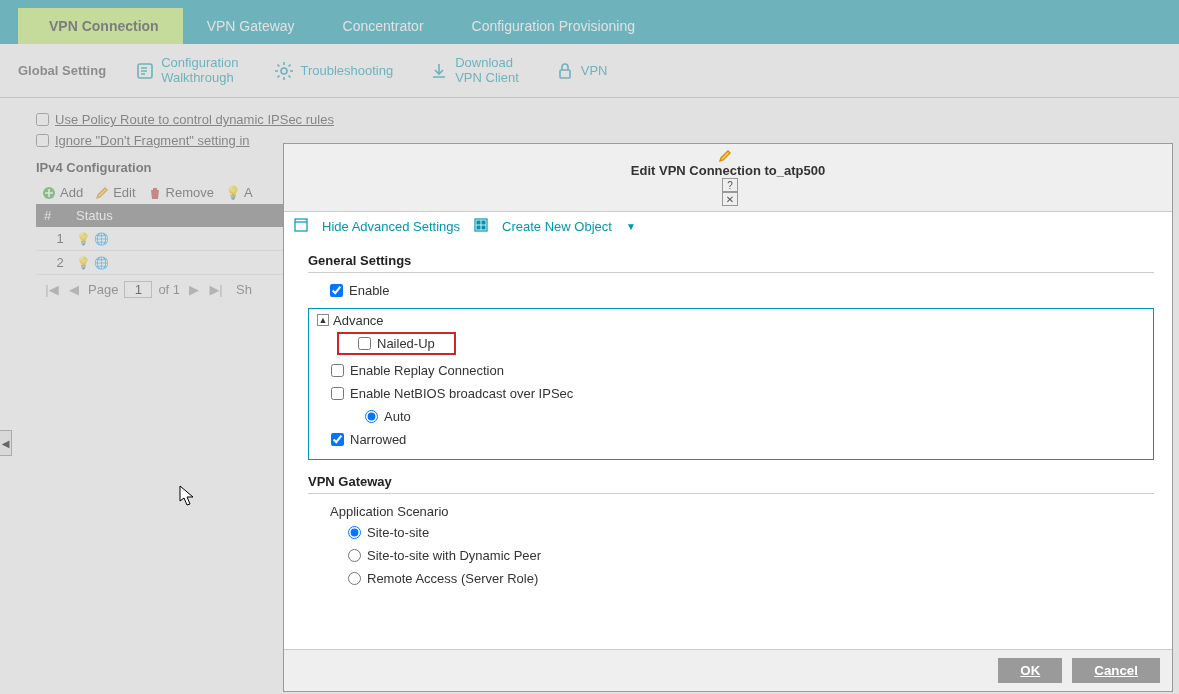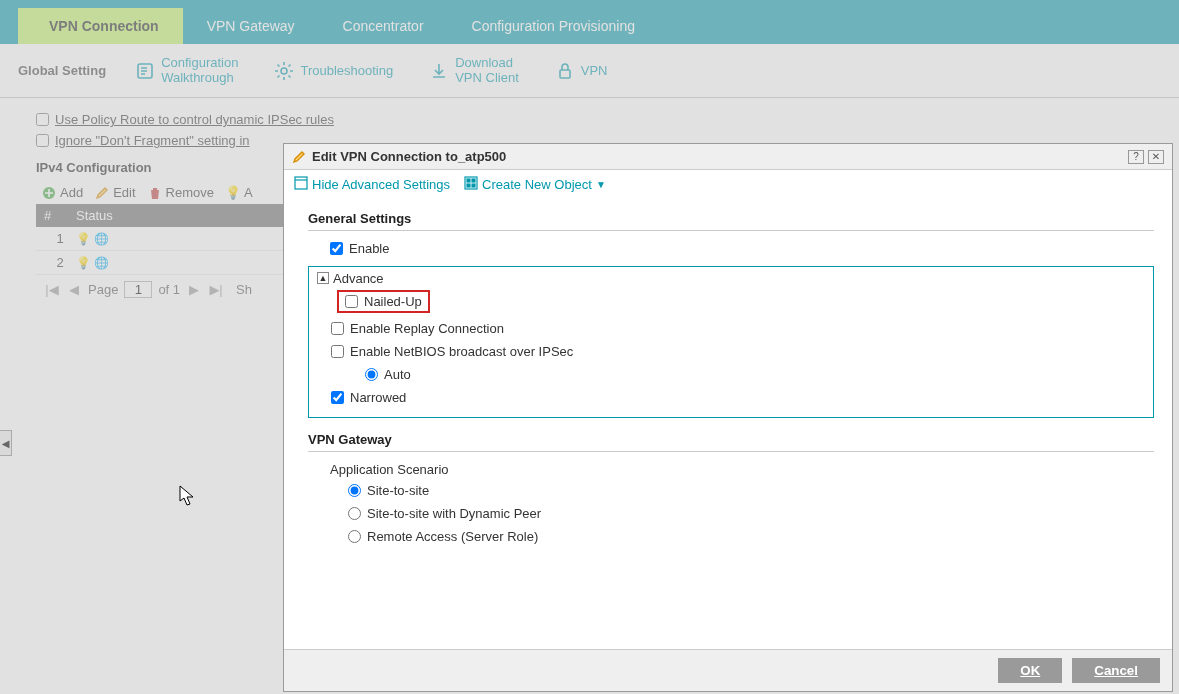--- a/index.html
+++ b/index.html
@@ -32,42 +32,42 @@
 .trow { display: flex; align-items: center; padding: 4px 8px; border-bottom: 1px solid #e6e6e6; }
 .trow .c1 { width: 32px; text-align: center; }
 .trow .c2 { flex: 1; }
 .pager { display: flex; align-items: center; gap: 6px; padding: 6px 8px; color: #555; }
 .pager .pbtn { color: #999; cursor: pointer; width: 16px; text-align: center; }
 .pager input { width: 28px; text-align: center; border: 1px solid #aaa; }
 
 
 .overlay { position: absolute; inset: 0; background: rgba(200,200,200,0.55); }
 .modal { position: absolute; left: 283px; top: 143px; width: 890px; height: 549px; background: #fff; border: 1px solid #9a9a9a; z-index: 10; display: flex; flex-direction: column; }
-.modal-title { background: #efefef; border-bottom: 1px solid #ccc; padding: 5px 8px; display: flex; align-items: center; }
+.modal-title { background: #efefef; border-bottom: 1px solid #ccc; padding: 5px 8px; display: flex; align-items: center; flex-direction: column; }
 .modal-title .ttxt { font-weight: 600; flex: 1; }
 .modal-title .wicon { width: 14px; height: 14px; margin-right: 6px; }
 .modal-title .wbtn { width: 16px; height: 14px; border: 1px solid #999; margin-left: 4px; font-size: 10px; display: flex; align-items: center; justify-content: center; cursor: pointer; color: #555; }
 .modal-toolbar { padding: 6px 10px; border-bottom: 0; display: flex; align-items: center; gap: 14px; }
-.modal-toolbar .mbtn { display: flex; align-items: center; gap: 4px; color: #0098ad; cursor: pointer; }
+.modal-toolbar .mbtn { display: flex; align-items: center; gap: 14px; color: #0098ad; cursor: pointer; }
 .modal-body { flex: 1; overflow-y: auto; padding: 6px 18px 0 24px; position: relative; }
 .modal-body::-webkit-scrollbar { width: 14px; }
 .modal-body::-webkit-scrollbar-track { background: #f2f2f2; }
 .modal-body::-webkit-scrollbar-thumb { background: #c1c1c1; }
 .m-section { font-weight: 600; color: #222; margin: 6px 0 6px 0; border-bottom: 1px solid #cbcbcb; padding-bottom: 4px; }
 .m-row { display: flex; align-items: center; padding: 4px 0 4px 8px; }
 .m-row.ind { padding-left: 22px; }
 .m-row.ind2 { padding-left: 40px; }
 .m-row label { display: inline-block; }
 .m-row .lbl-w { width: 192px; }
 .m-row input[type=text] { border: 1px solid #aaa; padding: 3px 6px; width: 190px; font-size: 13px; }
 .m-row input[type=checkbox], .m-row input[type=radio] { margin-right: 6px; }
 .adv-box { border: 1px solid #0098ad; padding: 2px 0 8px 0; margin: 6px 0 14px 0; }
 .adv-legend { margin-top: -14px; margin-left: 4px; background: #fff; display: inline-flex; align-items: center; color: #333; padding: 0 4px; }
 .adv-legend .expicon { width: 12px; height: 12px; border: 1px solid #888; display: inline-flex; align-items: center; justify-content: center; font-size: 9px; margin-right: 4px; }
-.hl { border: 2px solid #d32424; padding: 2px 6px; display: inline-flex; align-items: center; margin-left: 14px; }
+.hl { border: 2px solid #d32424; padding: 2px 19px; display: inline-flex; align-items: center; margin-left: 14px; }
 .hint { color: #a3a3a3; margin-left: 14px; }
 .disabled-input { border: 1px solid #ccc; background: #f4f4f4; color: #b3b3b3; width: 150px; padding: 3px 6px; }
 .modal-footer { background: #efefef; border-top: 1px solid #ccc; padding: 8px 12px; display: flex; justify-content: flex-end; gap: 10px; }
 .modal-footer button { background: #9a9a9a; color: #fff; border: 0; padding: 5px 22px; font-weight: 600; cursor: pointer; text-decoration: underline; }
 
 
 .collapse-handle { position: absolute; left: 0; top: 430px; width: 12px; height: 26px; background: #d9d9d9; border: 1px solid #aaa; border-left: 0; display: flex; align-items: center; justify-content: center; z-index: 20; color: #666; font-size: 10px; cursor: pointer; }
 
 
 .cursor { position: absolute; left: 179px; top: 485px; z-index: 30; pointer-events: none; }

